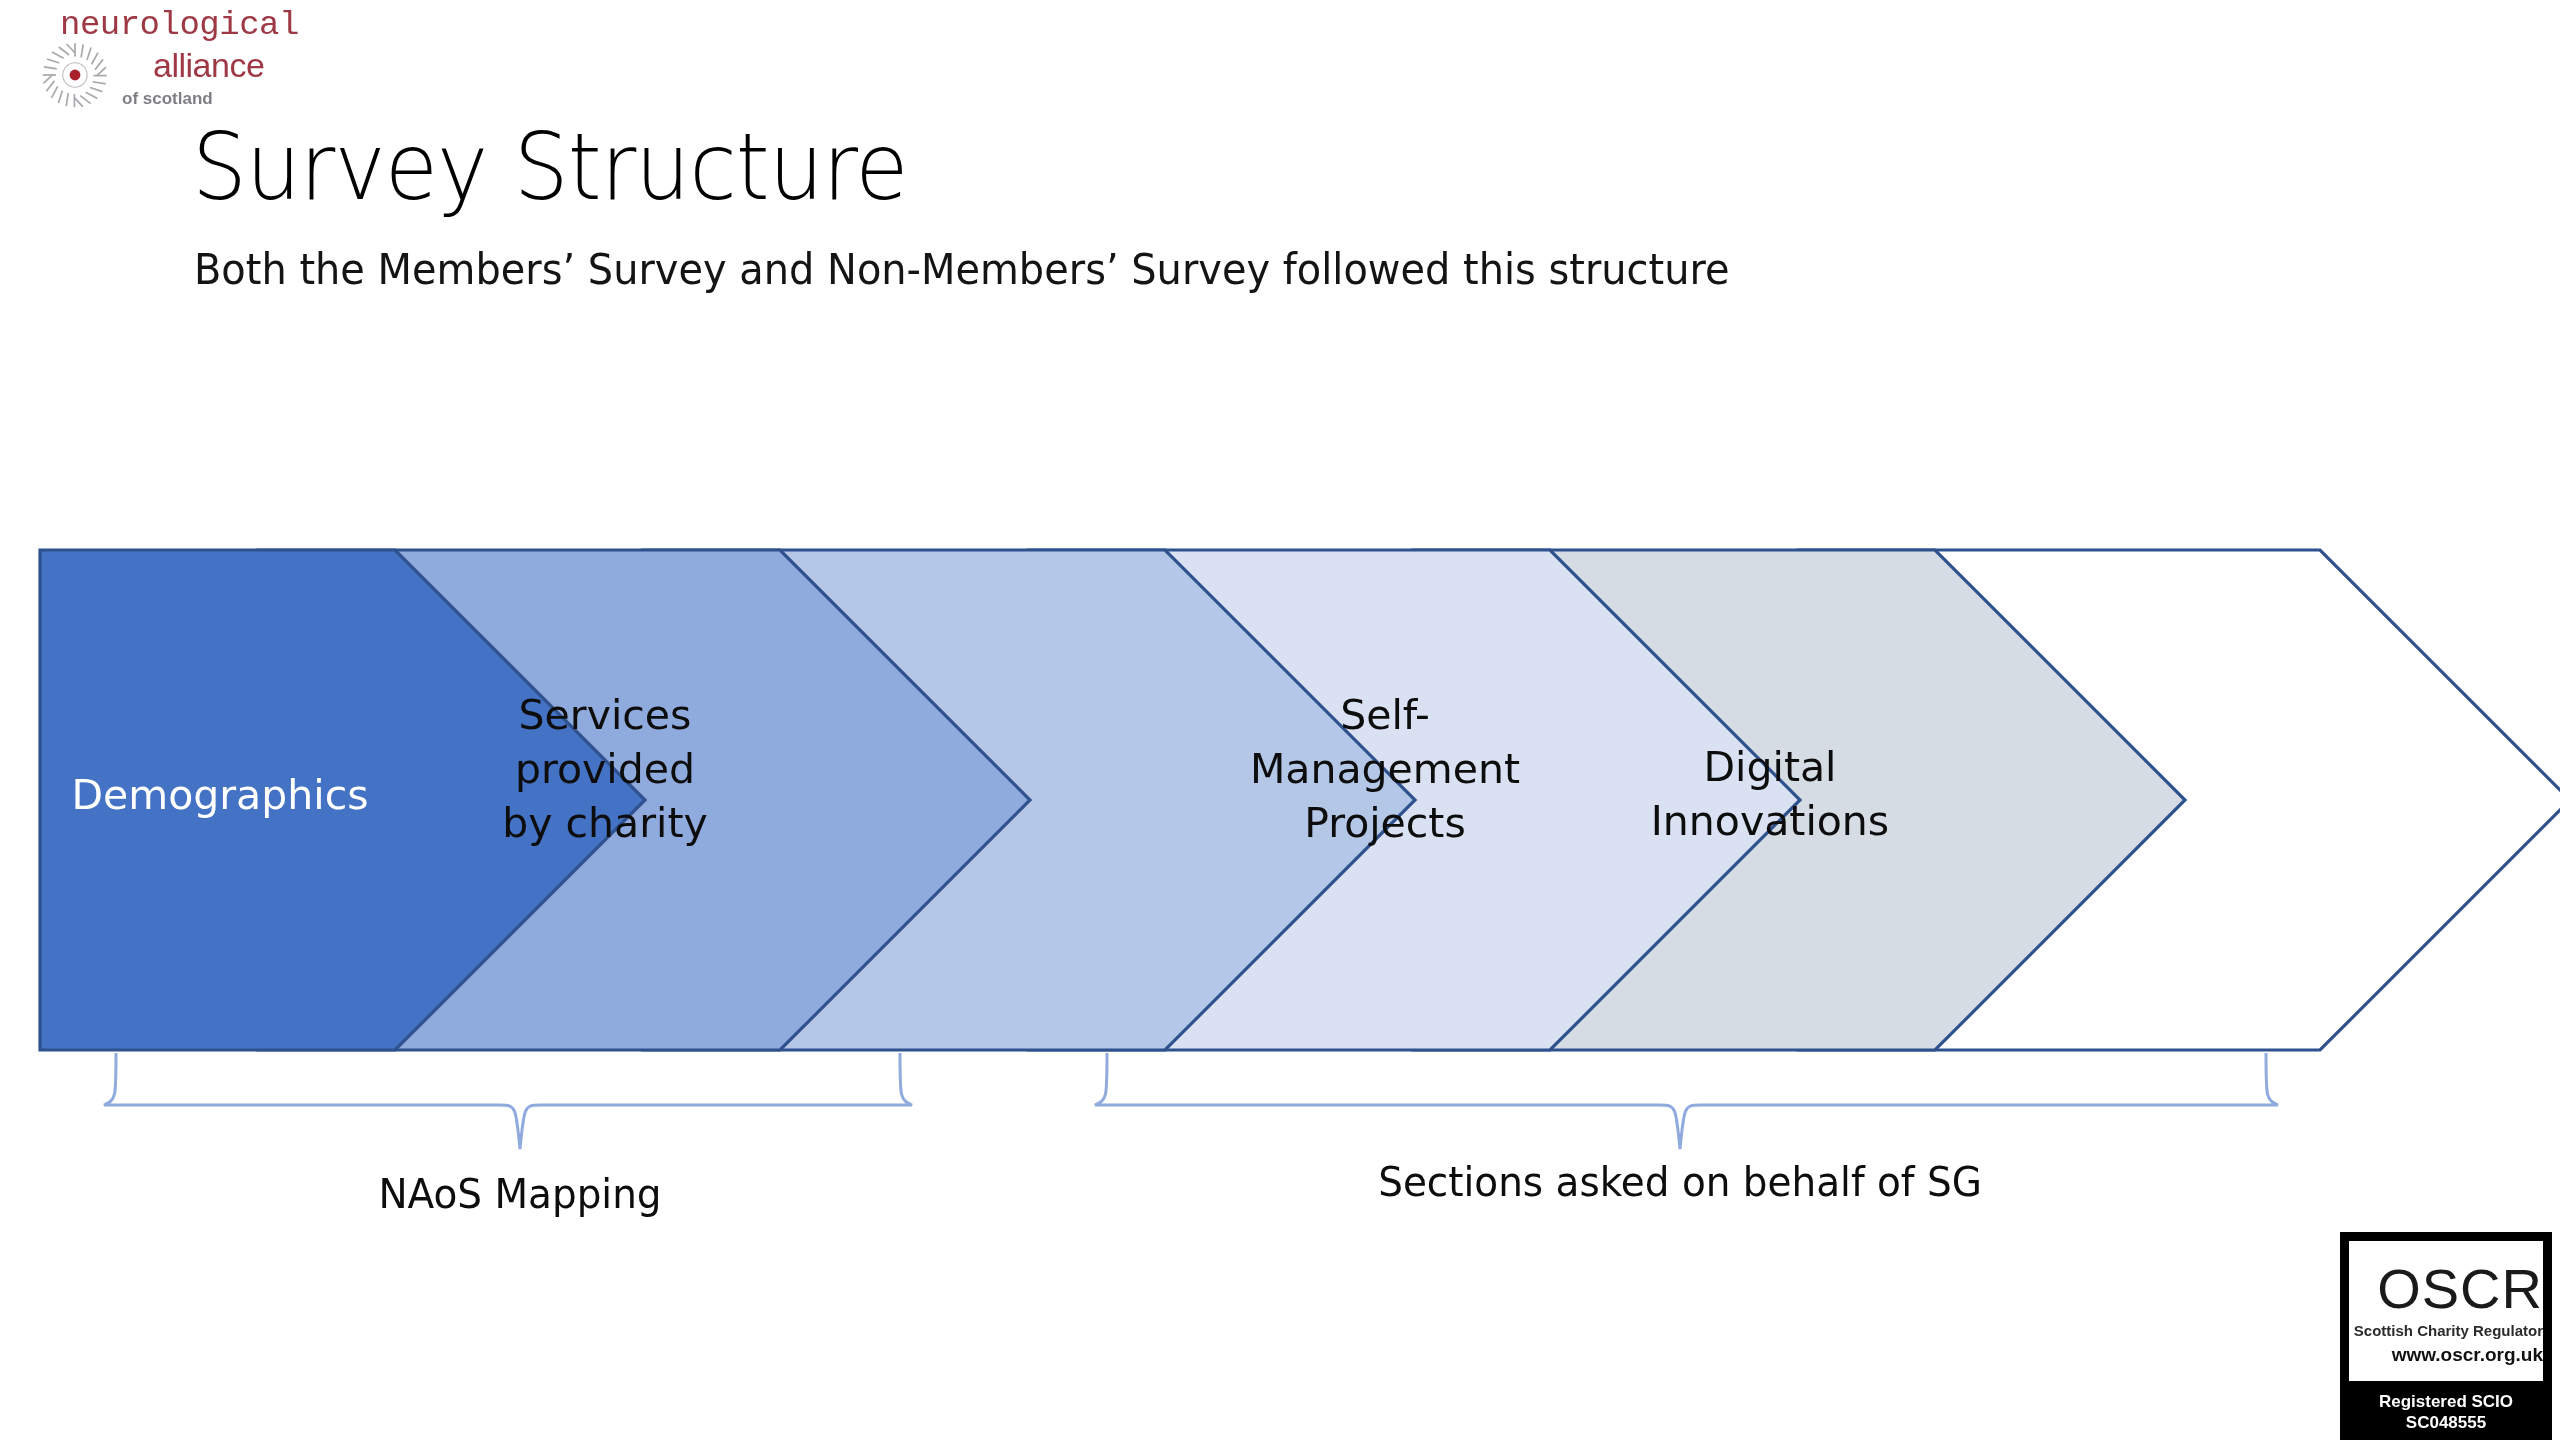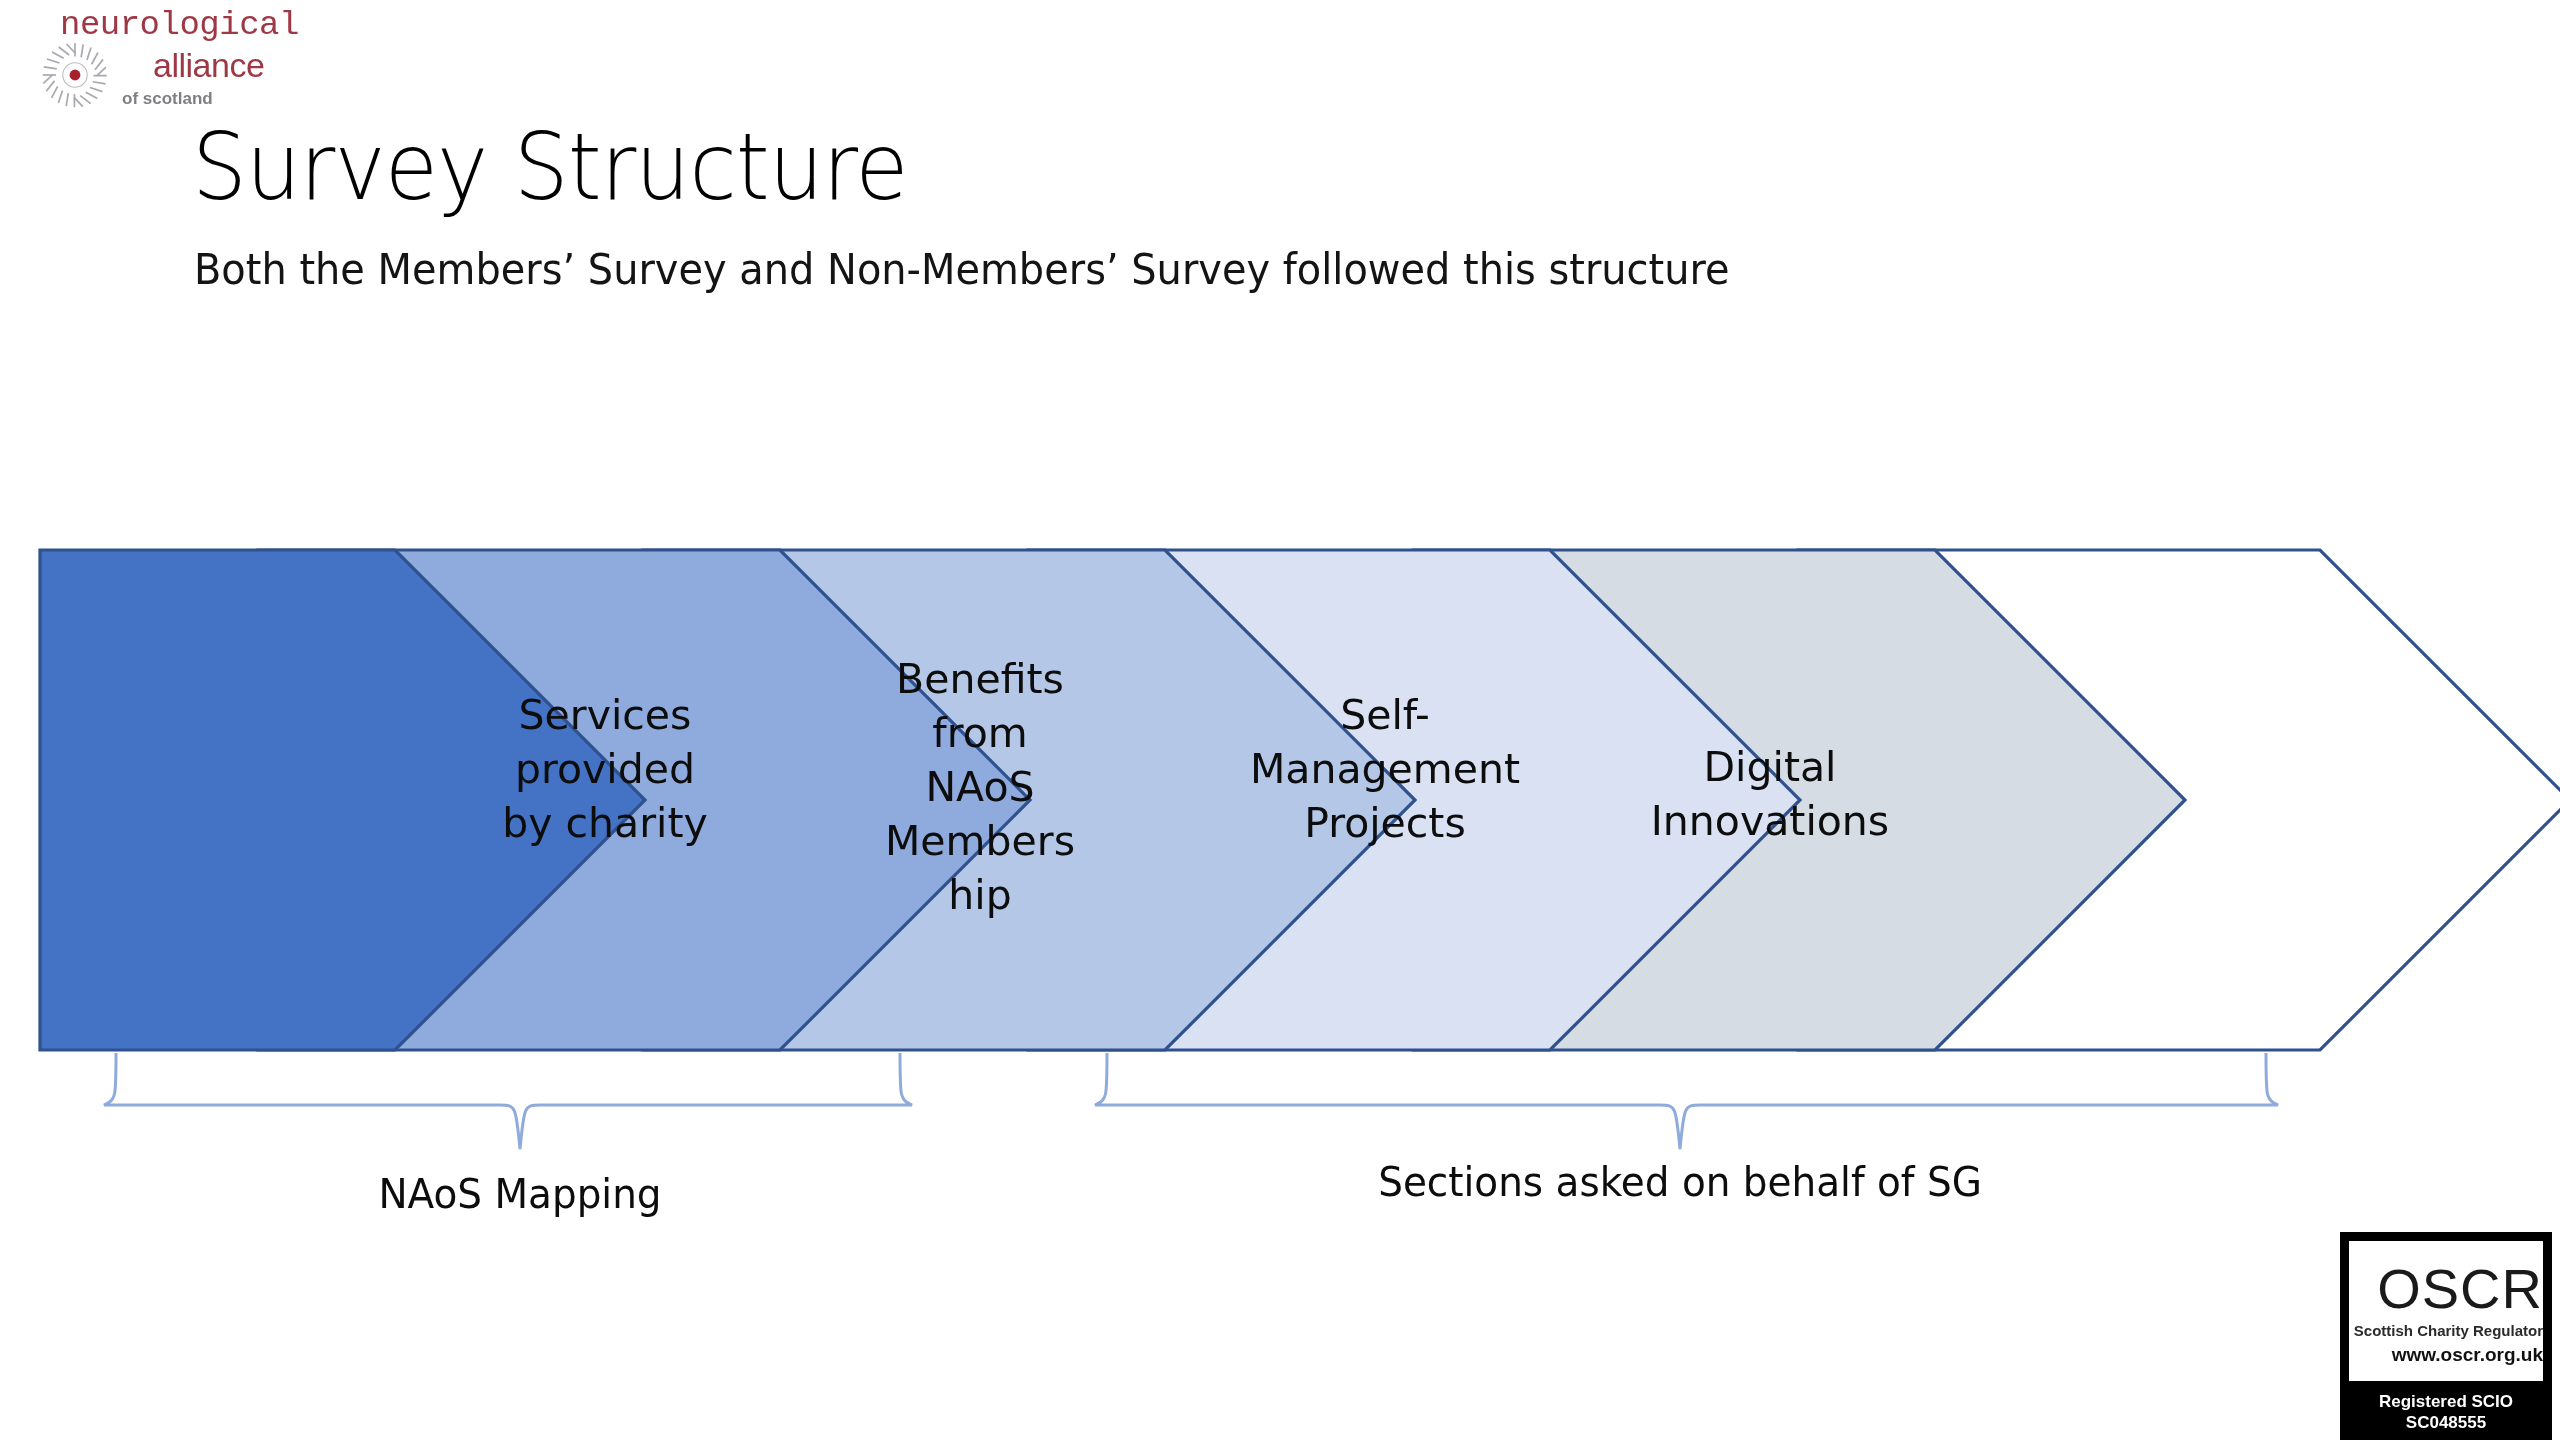--- a/index.html
+++ b/index.html
@@ -242,30 +242,26 @@
     <g>
       <polygon points="1800,10 2320,10 2570,260 2320,510 1800,510 2050,260" fill="#FFFFFF" stroke="#2F528F" stroke-width="3.2"></polygon>
       <polygon points="1415,10 1935,10 2185,260 1935,510 1415,510 1665,260" fill="#D5DCE4" stroke="#2F528F" stroke-width="3.2"></polygon>
       <polygon points="1030,10 1550,10 1800,260 1550,510 1030,510 1280,260" fill="#D9E1F2" stroke="#2F528F" stroke-width="3.2"></polygon>
       <polygon points="645,10 1165,10 1415,260 1165,510 645,510 895,260" fill="#B4C7E7" stroke="#2F528F" stroke-width="3.2"></polygon>
       <polygon points="260,10 780,10 1030,260 780,510 260,510 510,260" fill="#8FAADC" stroke="#2F528F" stroke-width="3.2"></polygon>
       <polygon points="40,10 395,10 645,260 395,510 40,510" fill="#4472C4" stroke="#2F528F" stroke-width="3.2"></polygon>
     </g>
   </svg>
 
+  <div class="chev-label light" style="left:40px;  top:228px; width:360px;">Demographics</div>
 
   <div class="chev-label" style="left:455px; top:148px; width:300px;">Services
 provided
 by charity</div>
 
-  <div class="chev-label" style="left:845px; top:112px; width:270px;">Benefits
-from
-NAoS
-Members
-hip</div>
 
   <div class="chev-label" style="left:1235px; top:148px; width:300px;">Self-
 Management
 Projects</div>
 
   <div class="chev-label" style="left:1620px; top:188px; width:300px;margin-top:12px;">Digital
 Innovations</div>
 
 </div>
 

